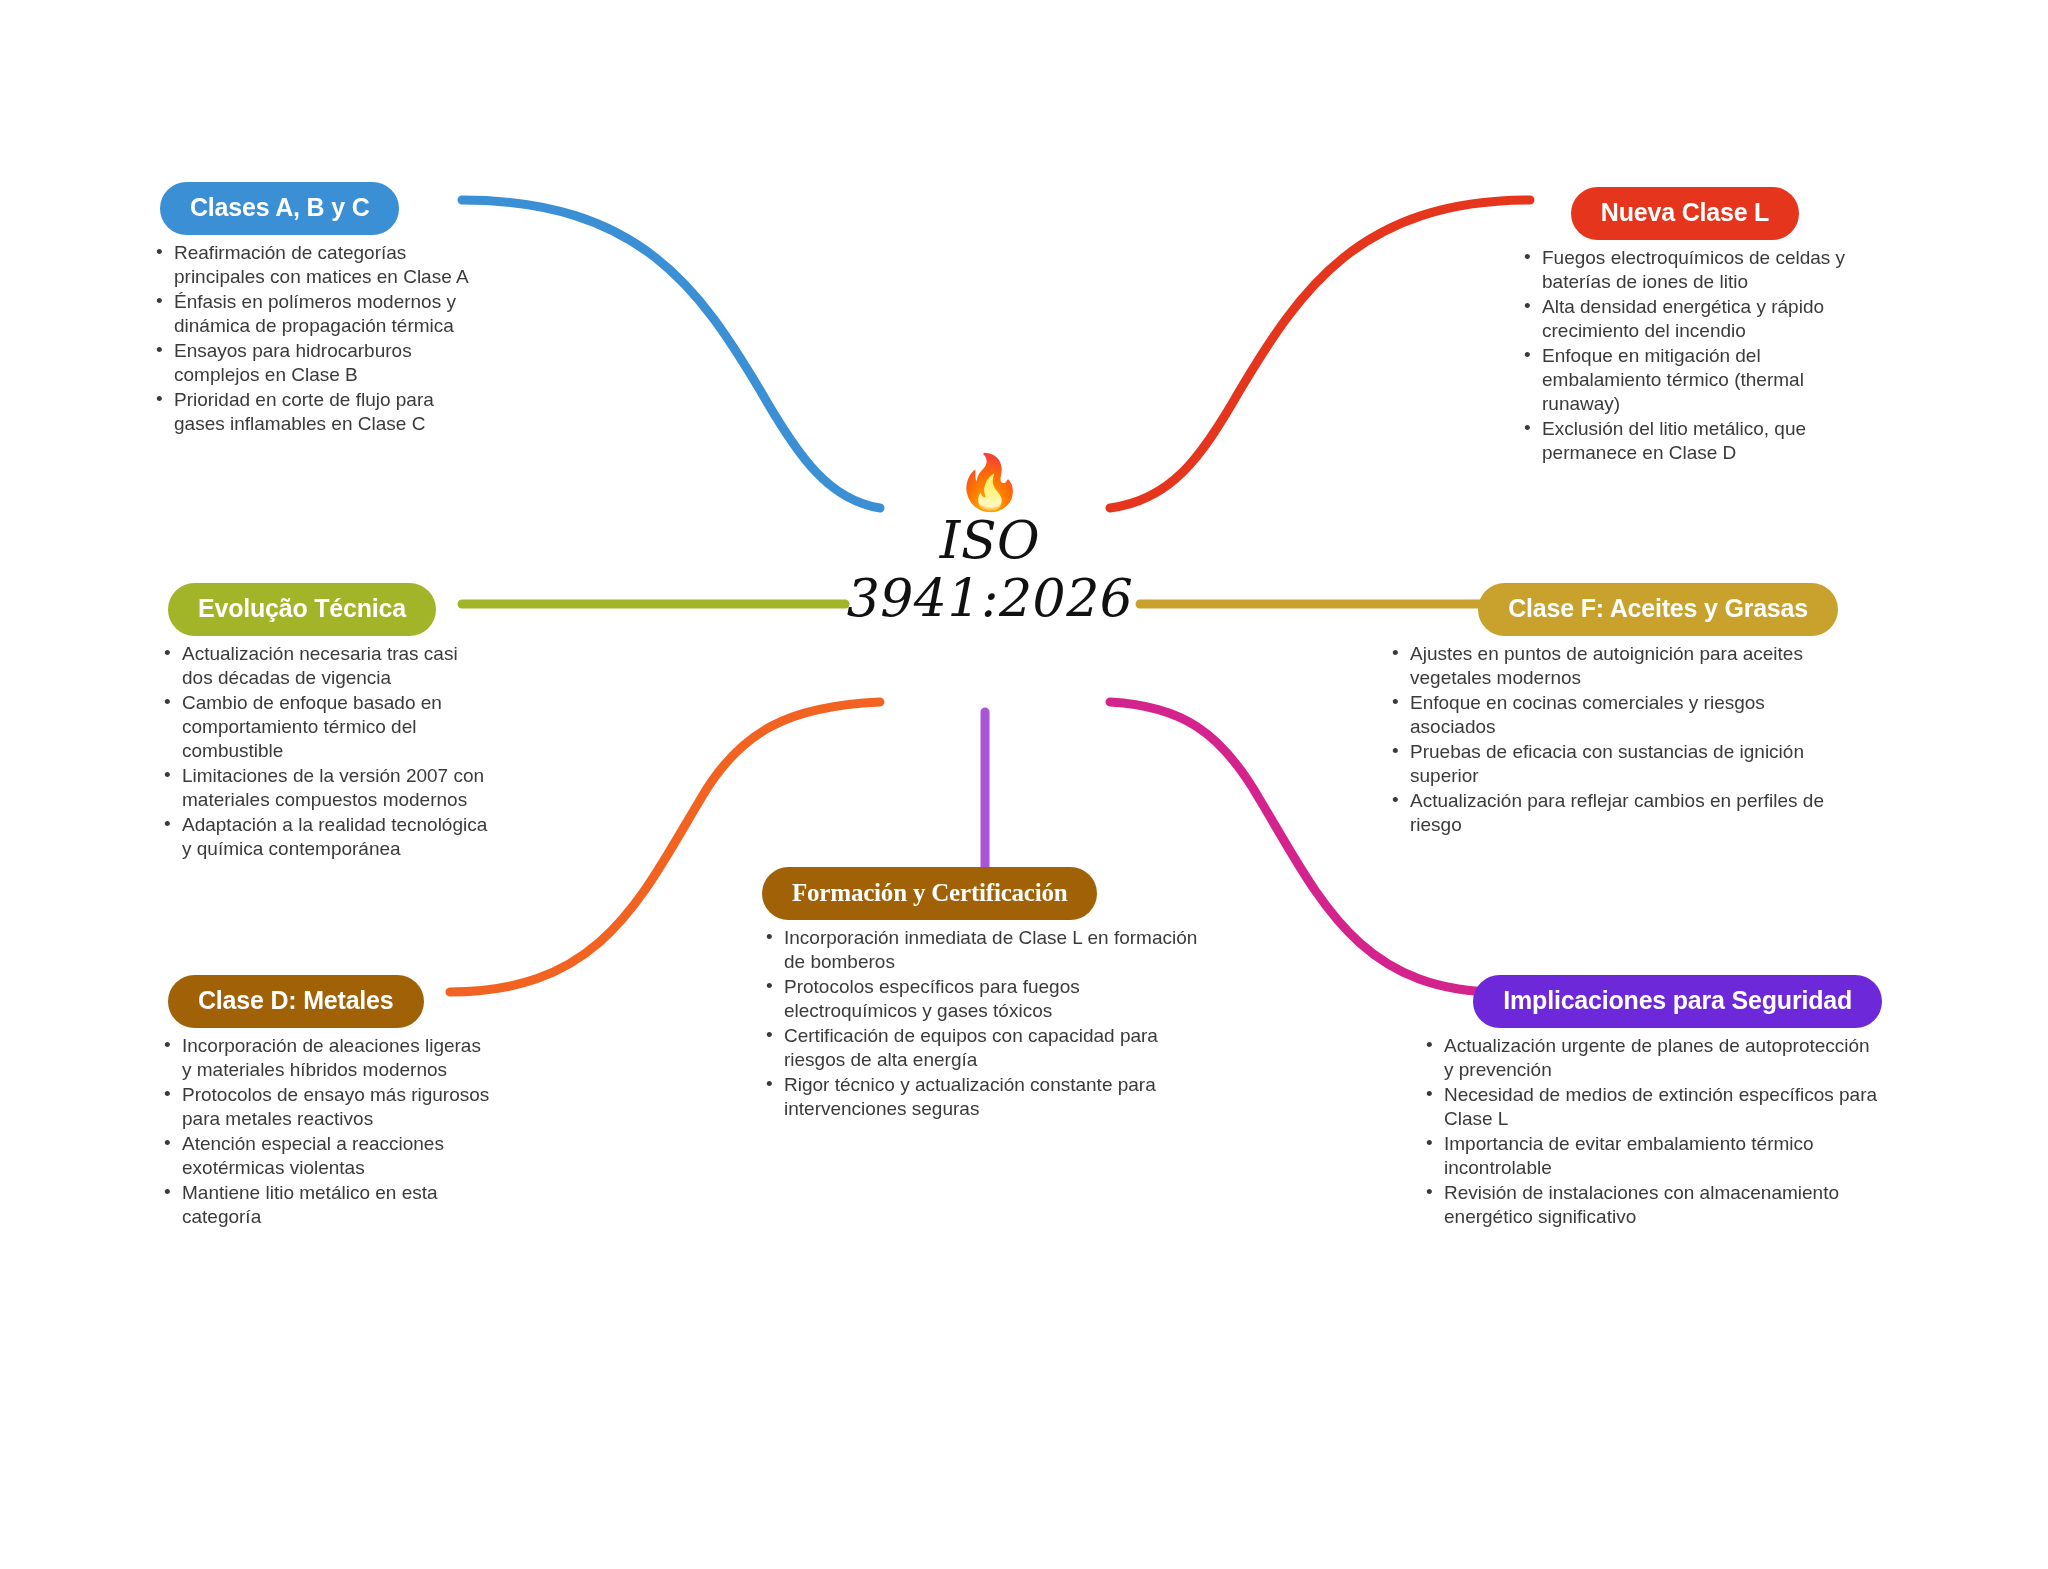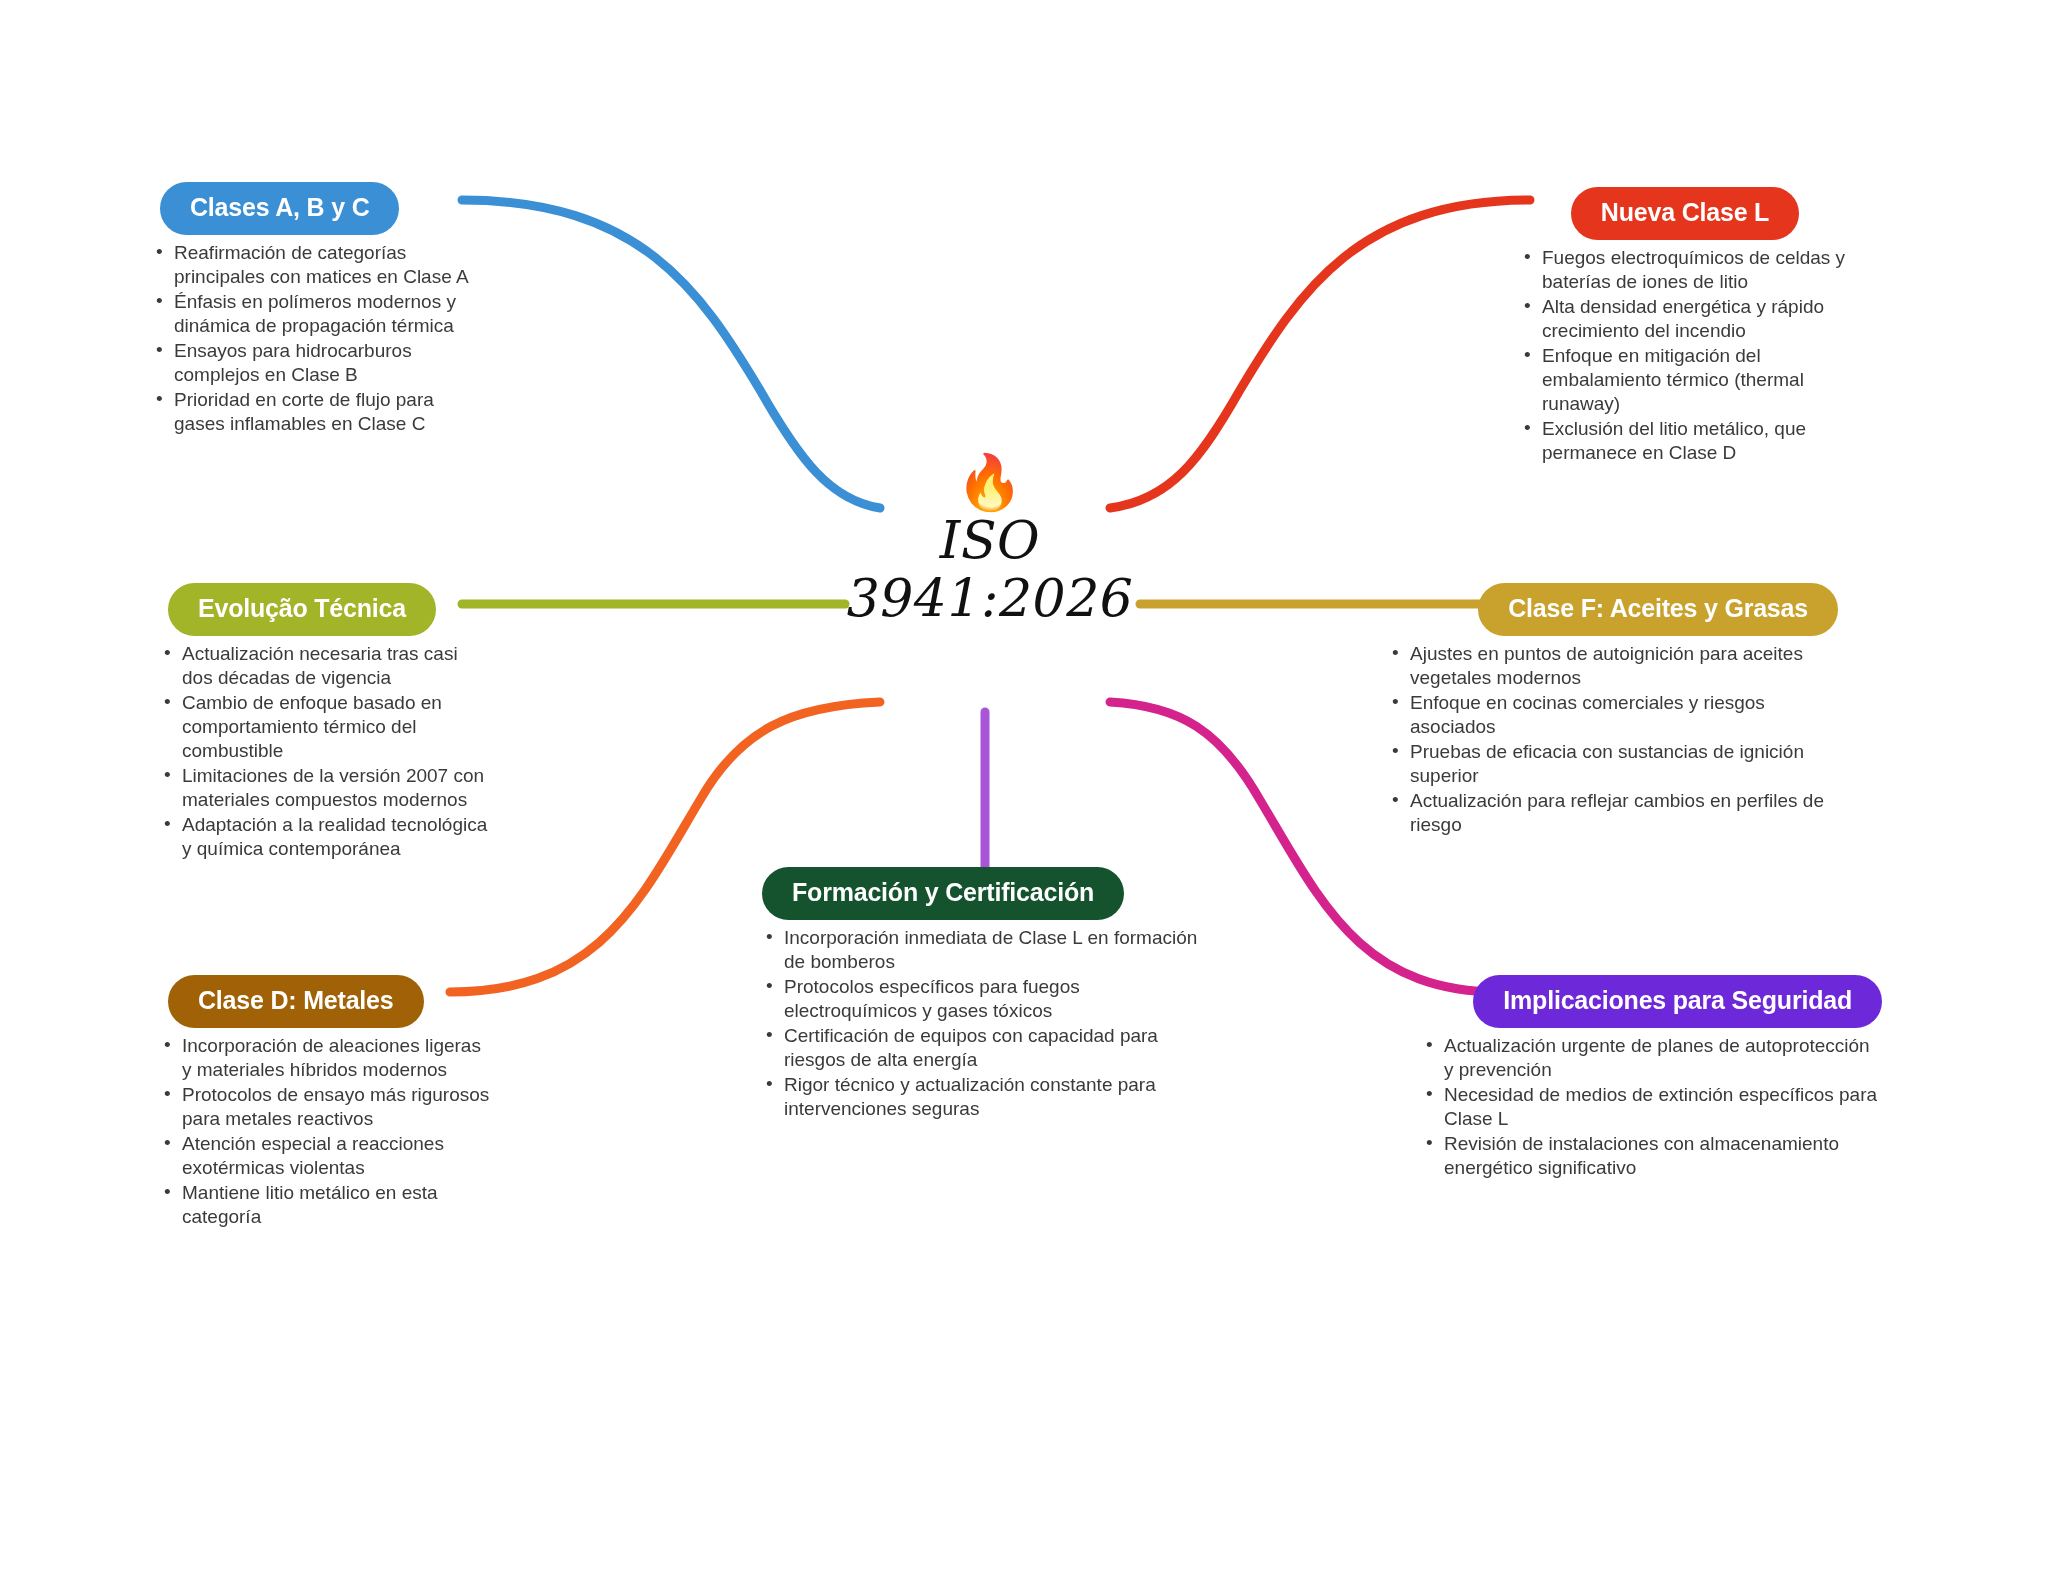--- a/index.html
+++ b/index.html
@@ -190,34 +190,35 @@
     <ul class="bullets">
       <li>Incorporación de aleaciones ligeras y materiales híbridos modernos</li>
       <li>Protocolos de ensayo más rigurosos para metales reactivos</li>
       <li>Atención especial a reacciones exotérmicas violentas</li>
       <li>Mantiene litio metálico en esta categoría</li>
     </ul>
   </div>
 
   <div class="branch" id="branch-formacion">
     <div class="pill-wrap">
-      <span class="pill" style="background-color: #14532d;">Formación y Certificación</span>
+      <span class="pill" style="background-color: #a16207; font-family: Liberation Serif, serif;">Formación y Certificación</span>
     </div>
     <ul class="bullets">
       <li>Incorporación inmediata de Clase L en formación de bomberos</li>
       <li>Protocolos específicos para fuegos electroquímicos y gases tóxicos</li>
       <li>Certificación de equipos con capacidad para riesgos de alta energía</li>
       <li>Rigor técnico y actualización constante para intervenciones seguras</li>
     </ul>
   </div>
 
   <div class="branch" id="branch-implicaciones">
     <div class="pill-wrap align-right">
       <span class="pill" style="background-color: #6d28d9;">Implicaciones para Seguridad</span>
     </div>
     <ul class="bullets">
       <li>Actualización urgente de planes de autoprotección y prevención</li>
       <li>Necesidad de medios de extinción específicos para Clase L</li>
+      <li>Importancia de evitar embalamiento térmico incontrolable</li>
       <li>Revisión de instalaciones con almacenamiento energético significativo</li>
     </ul>
   </div>
 
 </div>
 
 </body></html>

